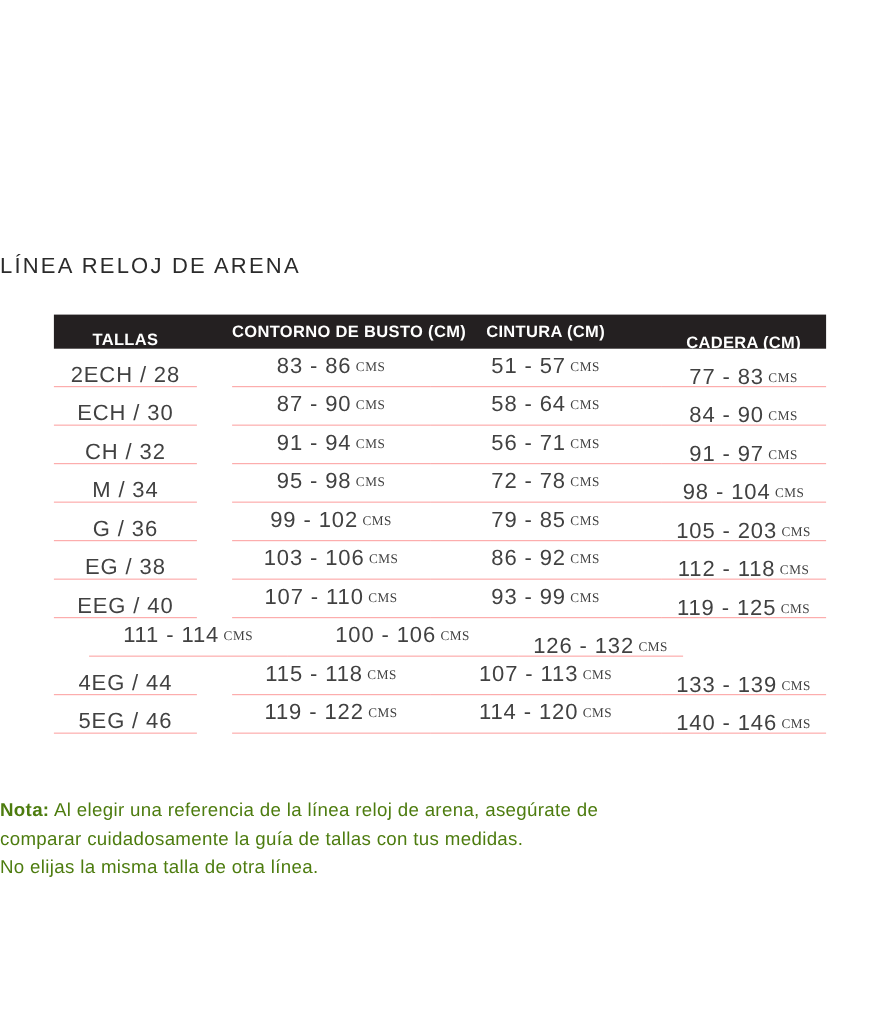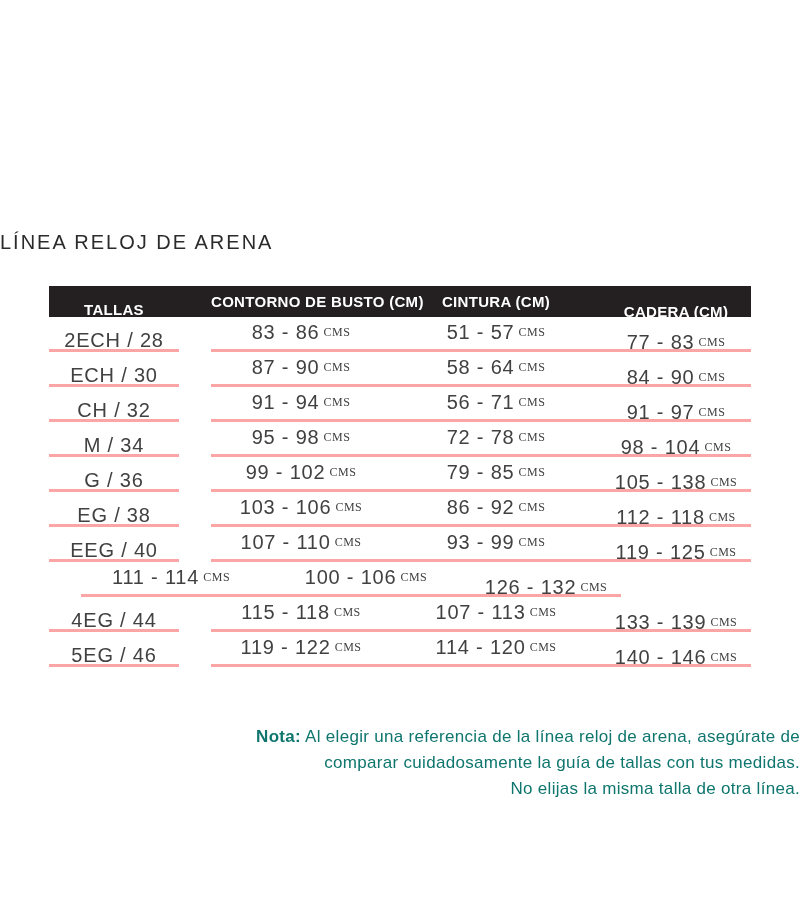--- a/index.html
+++ b/index.html
@@ -57,21 +57,21 @@
   .c4  { width: 150px; flex: 0 0 150px; margin-top: 20px; }
 
   .trow {
     display: flex;
     height: 35px;
   }
   .trow .cell {
     display: flex;
     align-items: center;
     justify-content: center;
-    border-bottom: 3px solid #fca5a5;
+    border-bottom: 1px solid #fca5a5;
     color: #414141;
   }
   .trow .cell.gap {
     border-bottom: none;
   }
   .trow .val {
     font-size: 20px;
     letter-spacing: 0.8px;
     align-self: center;
     line-height: 1;
@@ -85,22 +85,22 @@
     padding-bottom: 2px;
     font-family: Liberation Serif, serif;
   }
 
   
   .note {
     position: absolute;
     top: 724px;
     left: 0;
     width: 100%;
-    text-align: right;
-    color: #0f766e;
+    text-align: left;
+    color: #4d7c0f;
     font-size: 17px;
     line-height: 26px;
     letter-spacing: 0.3px;
   }
   .note b { font-weight: bold; }
 </style>
 </head>
 <body>
 
 <div class="chart-title">LÍNEA RELOJ DE ARENA</div>
@@ -197,21 +197,21 @@
     <div class="cell gap"></div>
     <div class="cell c2">
       <span class="val">99 - 102</span>
       <span class="unit">CMS</span>
     </div>
     <div class="cell c3">
       <span class="val">79 - 85</span>
       <span class="unit">CMS</span>
     </div>
     <div class="cell c4">
-      <span class="val">105 - 138</span>
+      <span class="val">105 - 203</span>
       <span class="unit">CMS</span>
     </div>
   </div>
 
   <div class="trow">
     <div class="cell c1">
       <span class="val">EG / 38</span>
     </div>
     <div class="cell gap"></div>
     <div class="cell c2">

